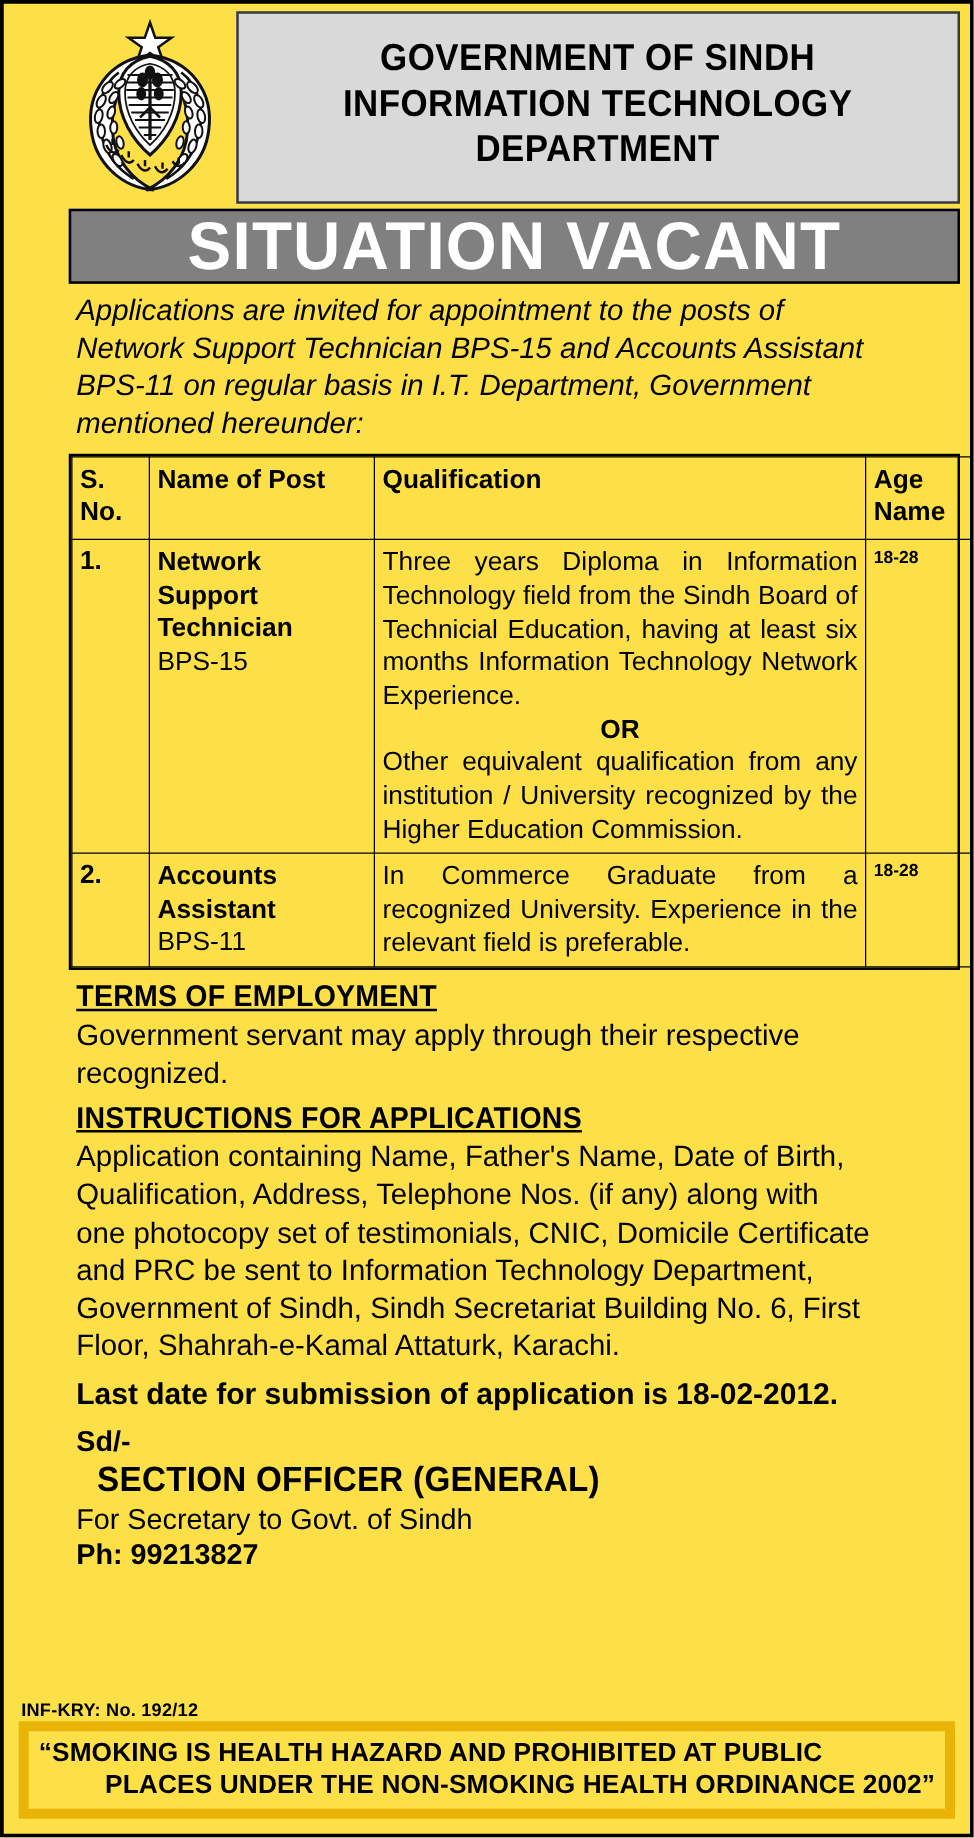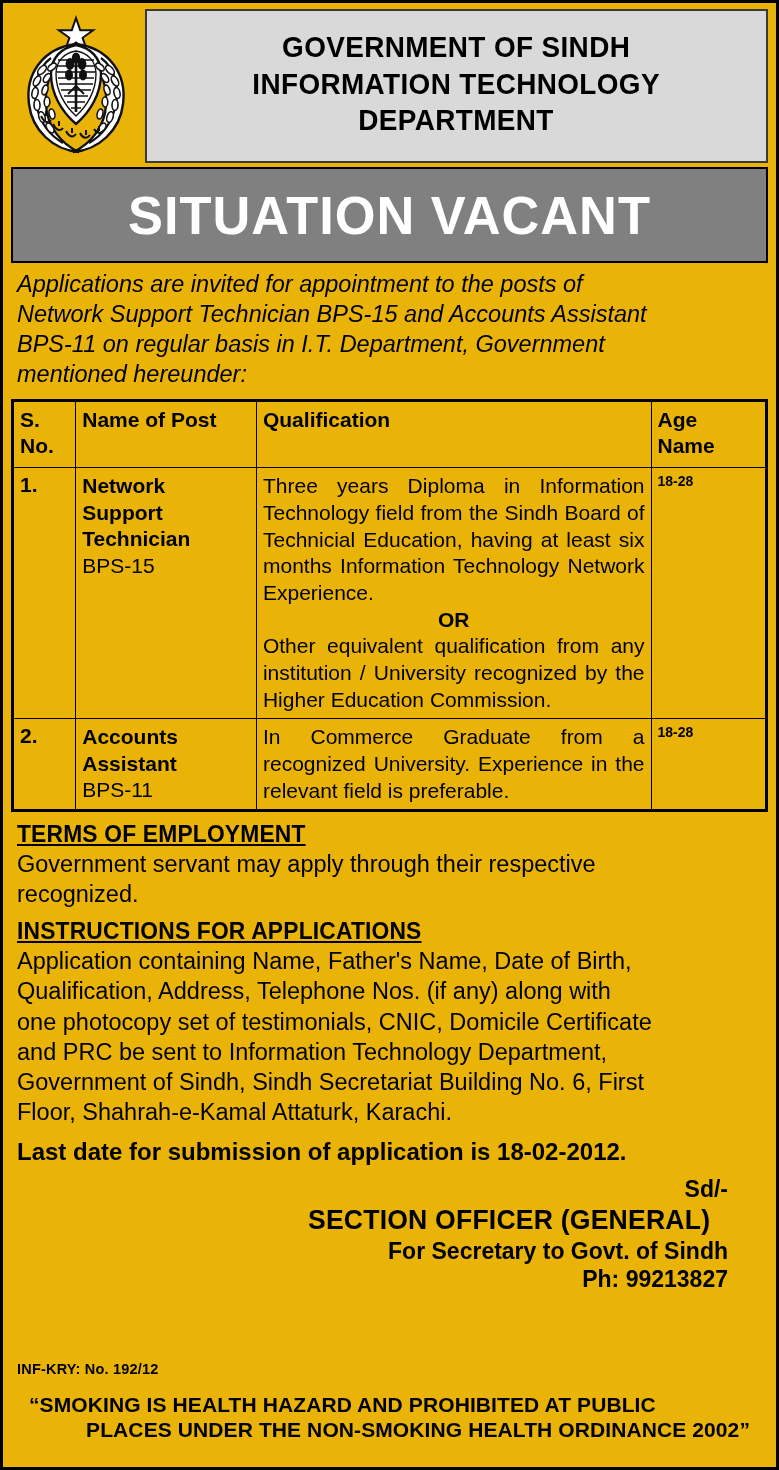--- a/index.html
+++ b/index.html
@@ -9,23 +9,24 @@
   }
   body {
     font-family: "Liberation Sans", sans-serif;
     color: #000000;
   }
   #ad {
     position: relative;
     width: 779px;
     height: 1470px;
     box-sizing: border-box;
-    background: #eab308;
+    background: #fde047;
     border: 3px solid #000000;
     overflow: hidden;
+    padding-left: 44px;
   }
 
   
   .header {
     display: flex;
     align-items: stretch;
     height: 160px;
     padding: 6px 8px 0 8px;
     box-sizing: border-box;
   }
@@ -59,21 +60,21 @@
     white-space: nowrap;
     transform: scaleX(0.93);
     transform-origin: center;
   }
 
   
   .banner-outer {
     margin: 4px 8px 0 8px;
     border: 2px solid #000000;
     background: #808080;
-    height: 96px;
+    height: 60px;
     display: flex;
     align-items: center;
     justify-content: center;
     box-sizing: border-box;
   }
   .banner-text {
     color: #ffffff;
     font-weight: bold;
     font-size: 54px;
     letter-spacing: 1px;
@@ -174,58 +175,58 @@
   .lastdate {
     margin: 10px 14px 0 14px;
     font-size: 24px;
     font-weight: bold;
     line-height: 1.25;
   }
 
   
   .sign {
     margin: 8px 48px 0 14px;
-    text-align: right;
+    text-align: left;
     line-height: 1.22;
   }
   .sign .sd {
     font-size: 23px;
     font-weight: bold;
   }
   .sign .officer {
     font-size: 28px;
     font-weight: bold;
     letter-spacing: 0.2px;
     transform: scaleX(0.95);
     display: block;
   }
   .sign .forsec {
     font-size: 23px;
-    font-weight: bold;
+    font-weight: normal;
   }
   .sign .phone {
     font-size: 23px;
     font-weight: bold;
   }
 
   
   .inf {
     position: absolute;
     left: 14px;
     bottom: 90px;
     font-size: 14.5px;
     font-weight: bold;
     letter-spacing: 0.2px;
   }
   .smoking {
     position: absolute;
     left: 12px;
     right: 12px;
     bottom: 12px;
-    border: 6px solid #eab308;
+    border: 8px solid #eab308;
     padding: 5px 8px 7px 8px;
     box-sizing: border-box;
   }
   .smoking .sline {
     display: block;
     font-size: 21px;
     font-weight: bold;
     line-height: 1.2;
     text-align: justify;
     text-justify: inter-word;

